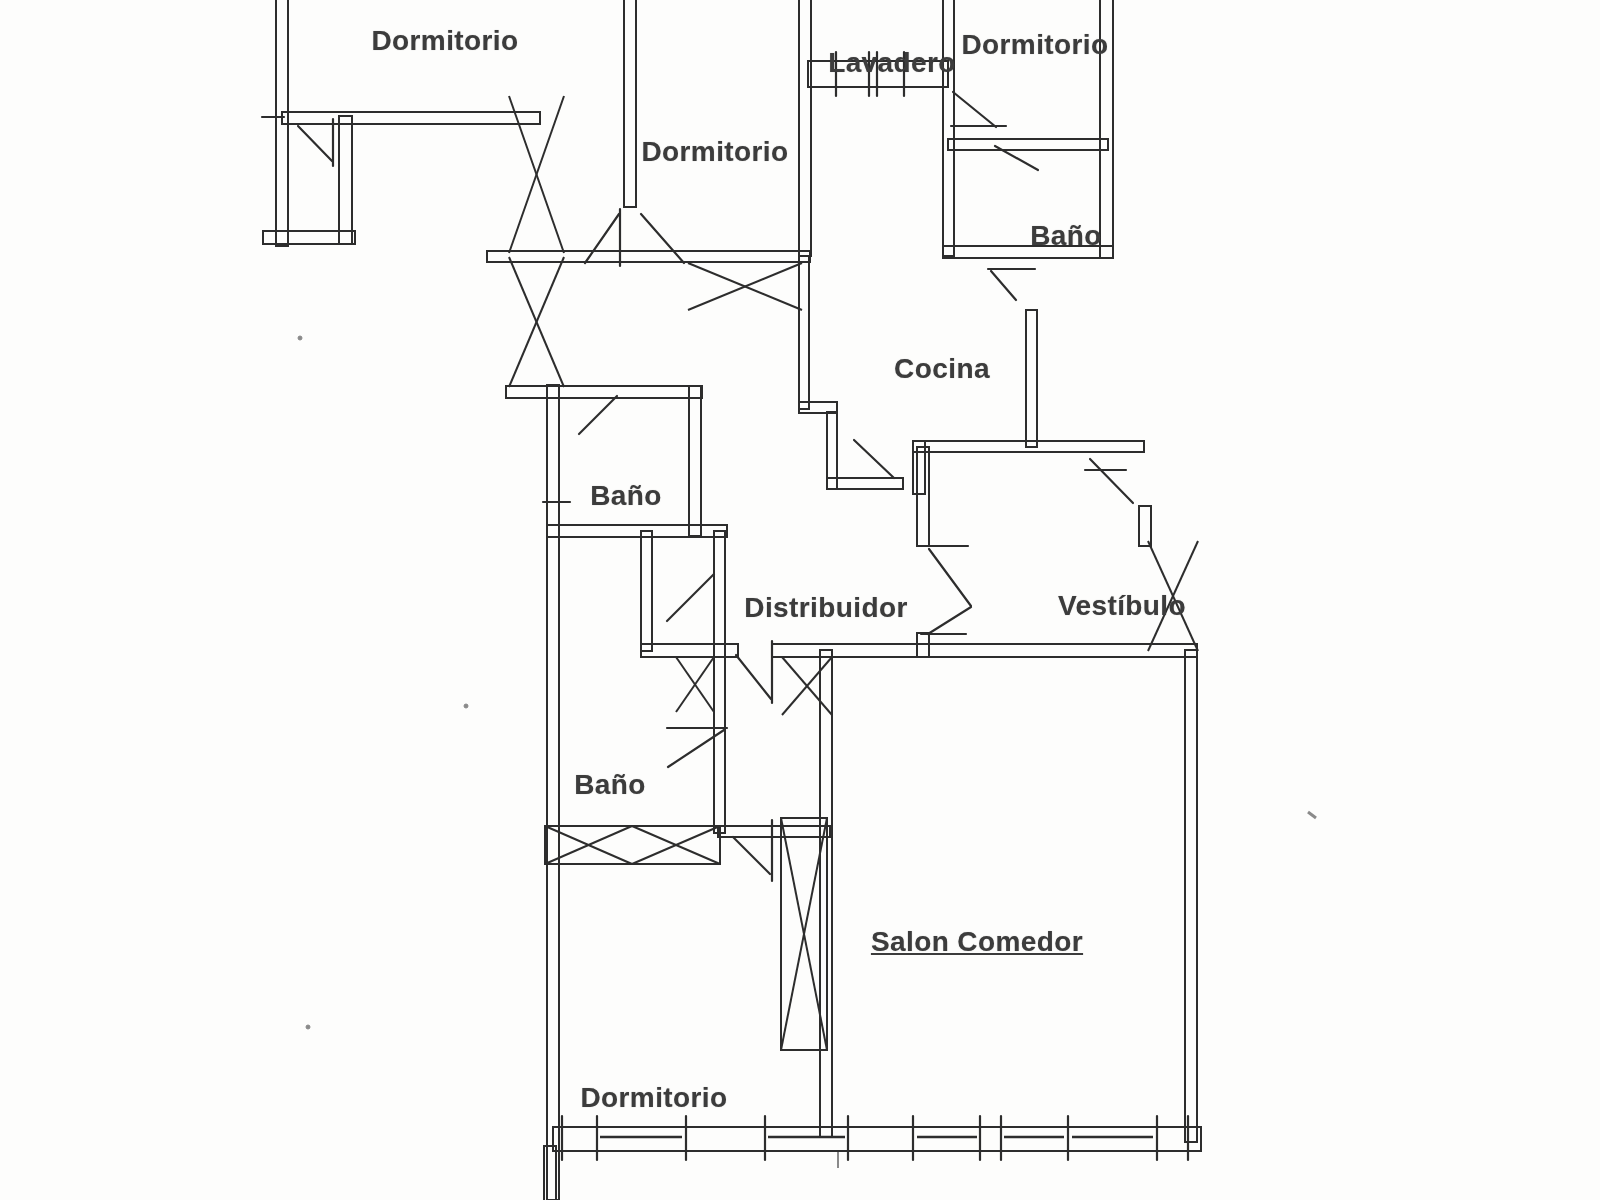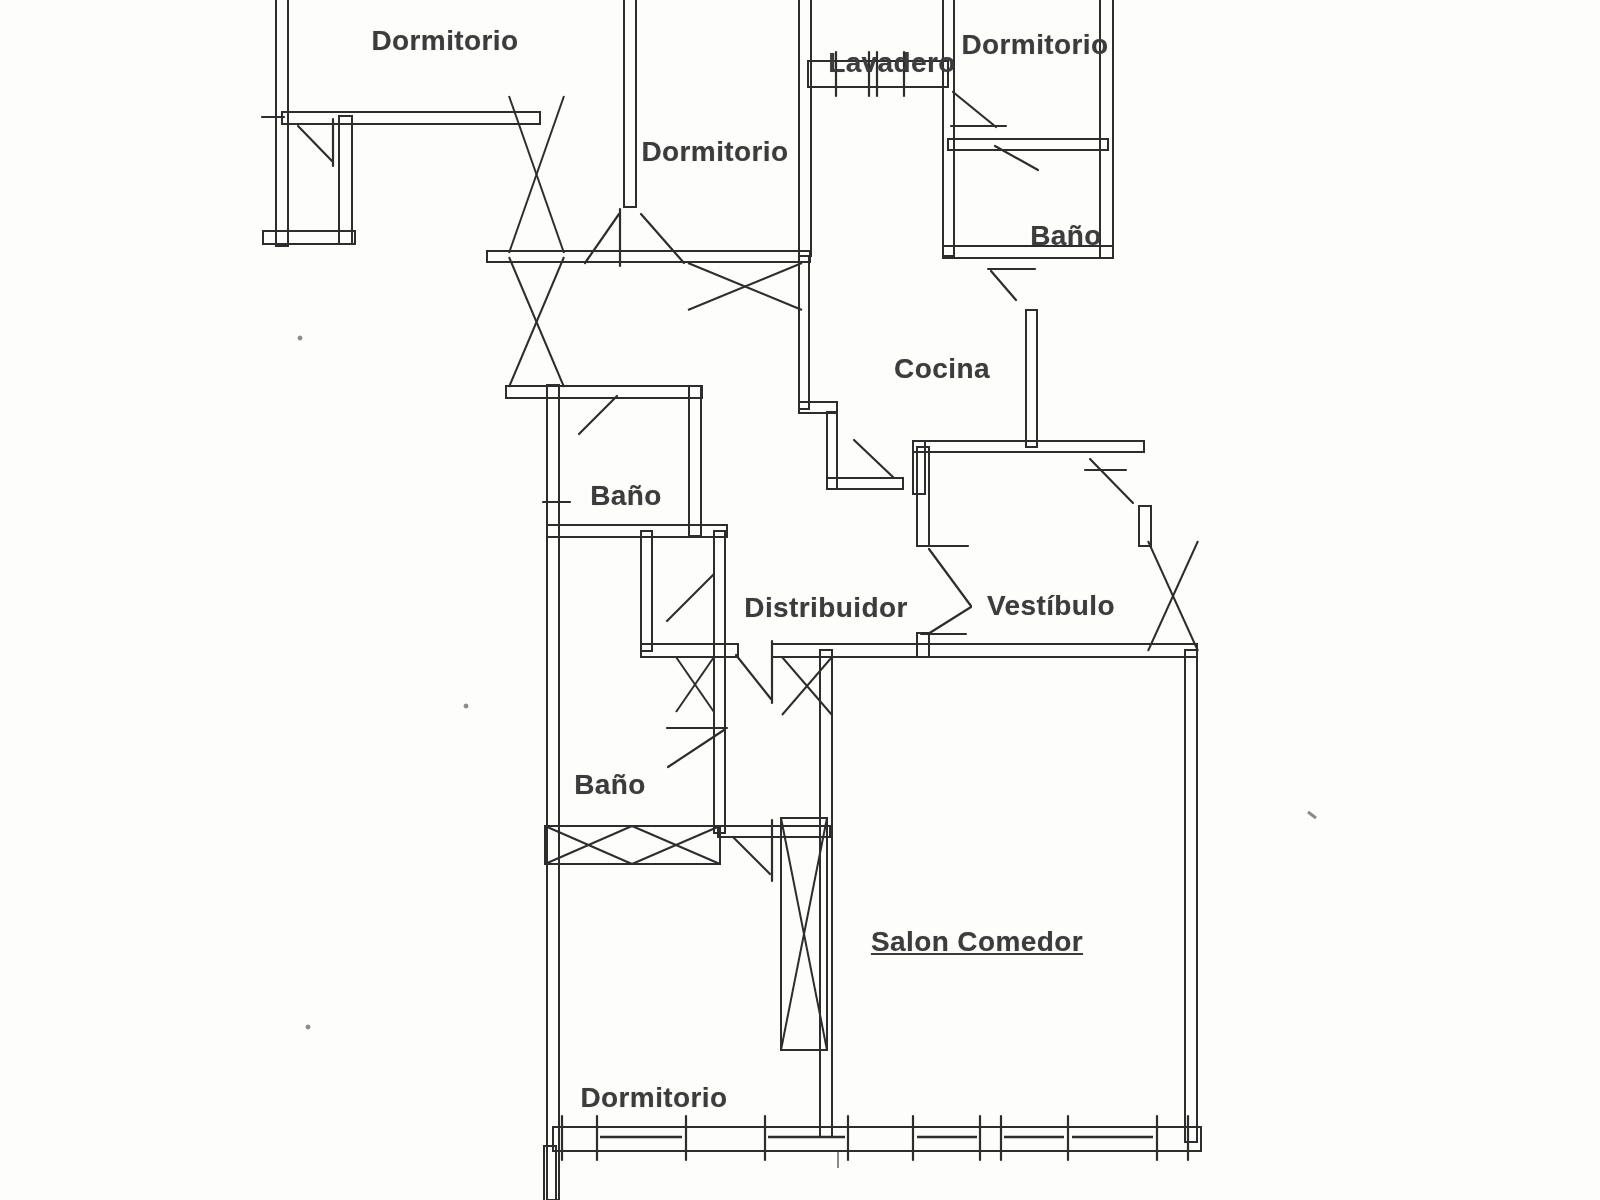--- a/index.html
+++ b/index.html
@@ -177,17 +177,17 @@
   </svg>
 
   <span class="room" style="left:445px;  top:41px;">Dormitorio</span>
   <span class="room" style="left:892px;  top:63px;">Lavadero</span>
   <span class="room" style="left:1035px; top:45px;">Dormitorio</span>
   <span class="room" style="left:715px;  top:152px;">Dormitorio</span>
   <span class="room" style="left:1066px; top:236px;">Baño</span>
   <span class="room" style="left:942px;  top:369px;">Cocina</span>
   <span class="room" style="left:626px;  top:496px;">Baño</span>
   <span class="room" style="left:826px;  top:608px;">Distribuidor</span>
-  <span class="room" style="left:1051px; top:606px;">Vestíbulo</span>
+  <span class="room" style="left:1122px; top:606px;">Vestíbulo</span>
   <span class="room" style="left:610px;  top:785px;">Baño</span>
   <span class="room" style="left:977px;  top:942px;text-decoration:underline;">Salon Comedor</span>
   <span class="room" style="left:654px;  top:1098px;">Dormitorio</span>
 </div>
 
 </body></html>

